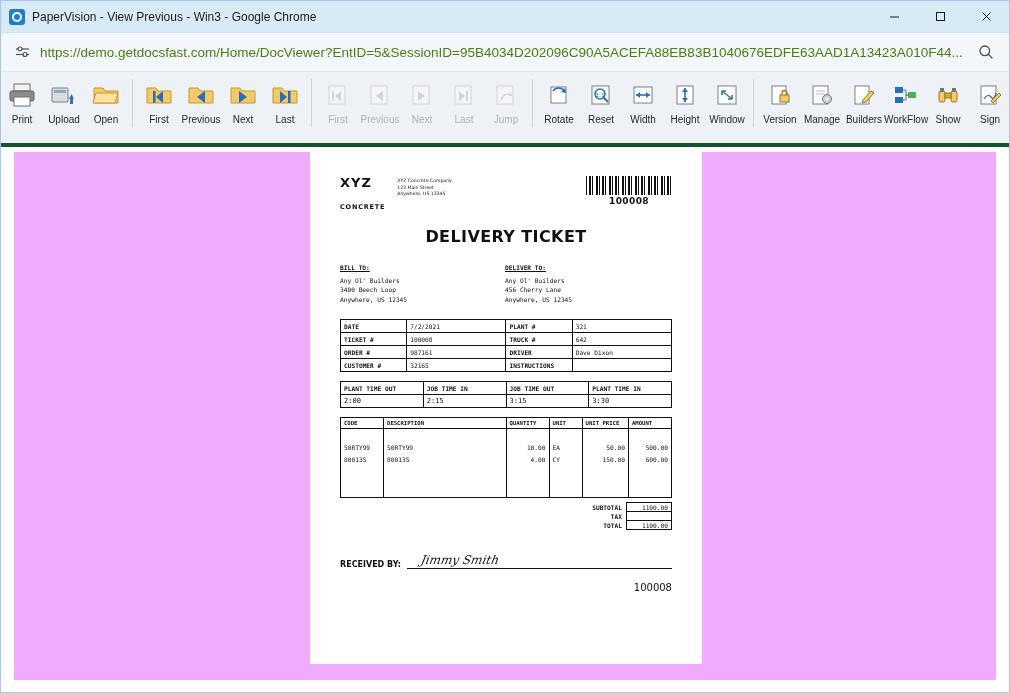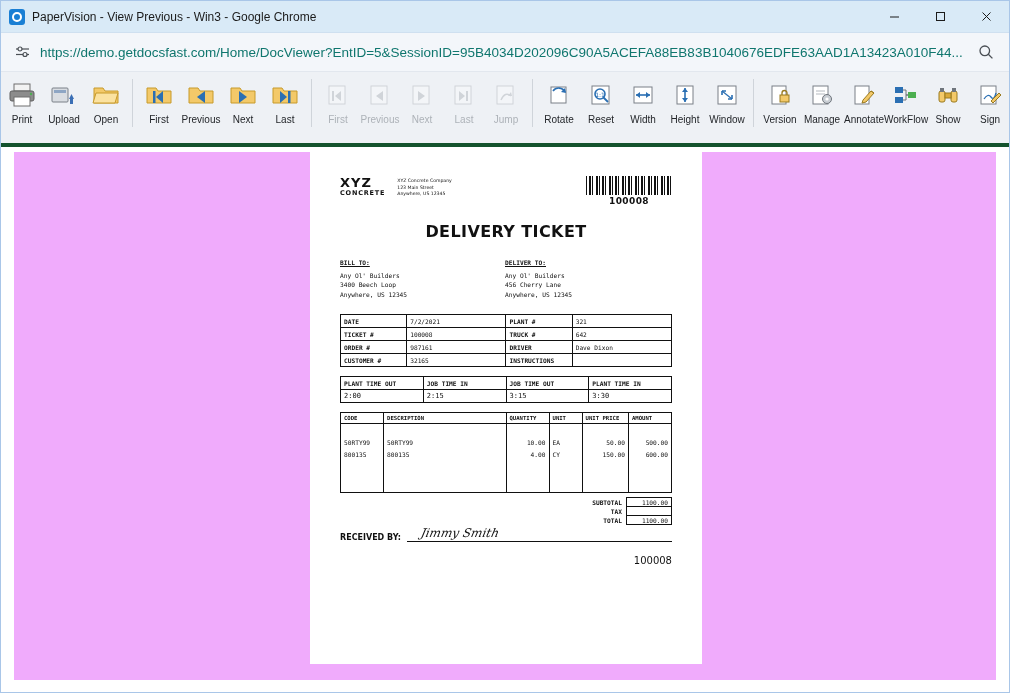--- a/index.html
+++ b/index.html
@@ -83,21 +83,21 @@
   }
   .url-box {
     flex: 1 1 auto;
     height: 26px;
     display: flex;
     align-items: center;
     overflow: hidden;
   }
   .url-text {
     font-size: 13.5px;
-    color: #0f766e;
+    color: #4d7c0f;
     white-space: nowrap;
     overflow: hidden;
     text-overflow: ellipsis;
   }
   .addr-right-icon {
     width: 30px; height: 30px;
     margin-right: 8px;
     display: flex; align-items: center; justify-content: center;
     flex: 0 0 auto;
   }
@@ -188,21 +188,21 @@
     font-weight: bold;
     font-size: 13px;
     letter-spacing: 1px;
     line-height: 13px;
   }
   .logo-concrete {
     font-family: "DejaVu Sans", sans-serif;
     font-weight: bold;
     font-size: 6.5px;
     letter-spacing: 0.8px;
-    margin-top: 0;
+    margin-top: 14px;
   }
   .logo-addr {
     margin-left: 12px;
     margin-top: 2px;
     font-size: 4.6px;
     line-height: 6.5px;
     font-family: "DejaVu Sans", sans-serif;
   }
   .barcode-block { text-align: center; }
   .barcode {
@@ -291,20 +291,21 @@
     border: none;
     height: 9px;
   }
   .totals td.amt {
     border: 1px solid #111;
     width: 38px;
     text-align: right;
     padding: 0 3px;
   }
   .received {
+    margin-top: 22px;
     display: flex;
     align-items: flex-end;
   }
   .received .lbl2 {
     font-family: "DejaVu Sans", sans-serif;
     font-weight: bold;
     font-size: 8px;
     margin-right: 6px;
   }
   .sig-line {
@@ -628,21 +629,21 @@
         <span class="lbl">Manage</span>
       </div>
       <div class="tb-item">
         <span class="glyph">
           <svg width="28" height="26" viewBox="0 0 28 26">
             <rect x="5" y="4" width="14" height="18" fill="#ffffff" stroke="#7a8088"></rect>
             <path d="M13 18 l8 -9 l3 2 l-8 9 l-4 1 z" fill="#f3c969" stroke="#9a7a1e"></path>
             <path d="M21 9 l3 2" stroke="#9a7a1e"></path>
           </svg>
         </span>
-        <span class="lbl">Annotate</span>
+        <span class="lbl">Builders</span>
       </div>
       <div class="tb-item">
         <span class="glyph">
           <svg width="28" height="26" viewBox="0 0 28 26">
             <rect x="3" y="5" width="8" height="6" fill="#2a6fb3"></rect>
             <rect x="3" y="15" width="8" height="6" fill="#2a6fb3"></rect>
             <rect x="16" y="10" width="8" height="6" fill="#4caf50"></rect>
             <path d="M11 8 h3 v5 h2" stroke="#6f757c" fill="none"></path>
             <path d="M11 18 h3 v-5 h2" stroke="#6f757c" fill="none"></path>
           </svg>

